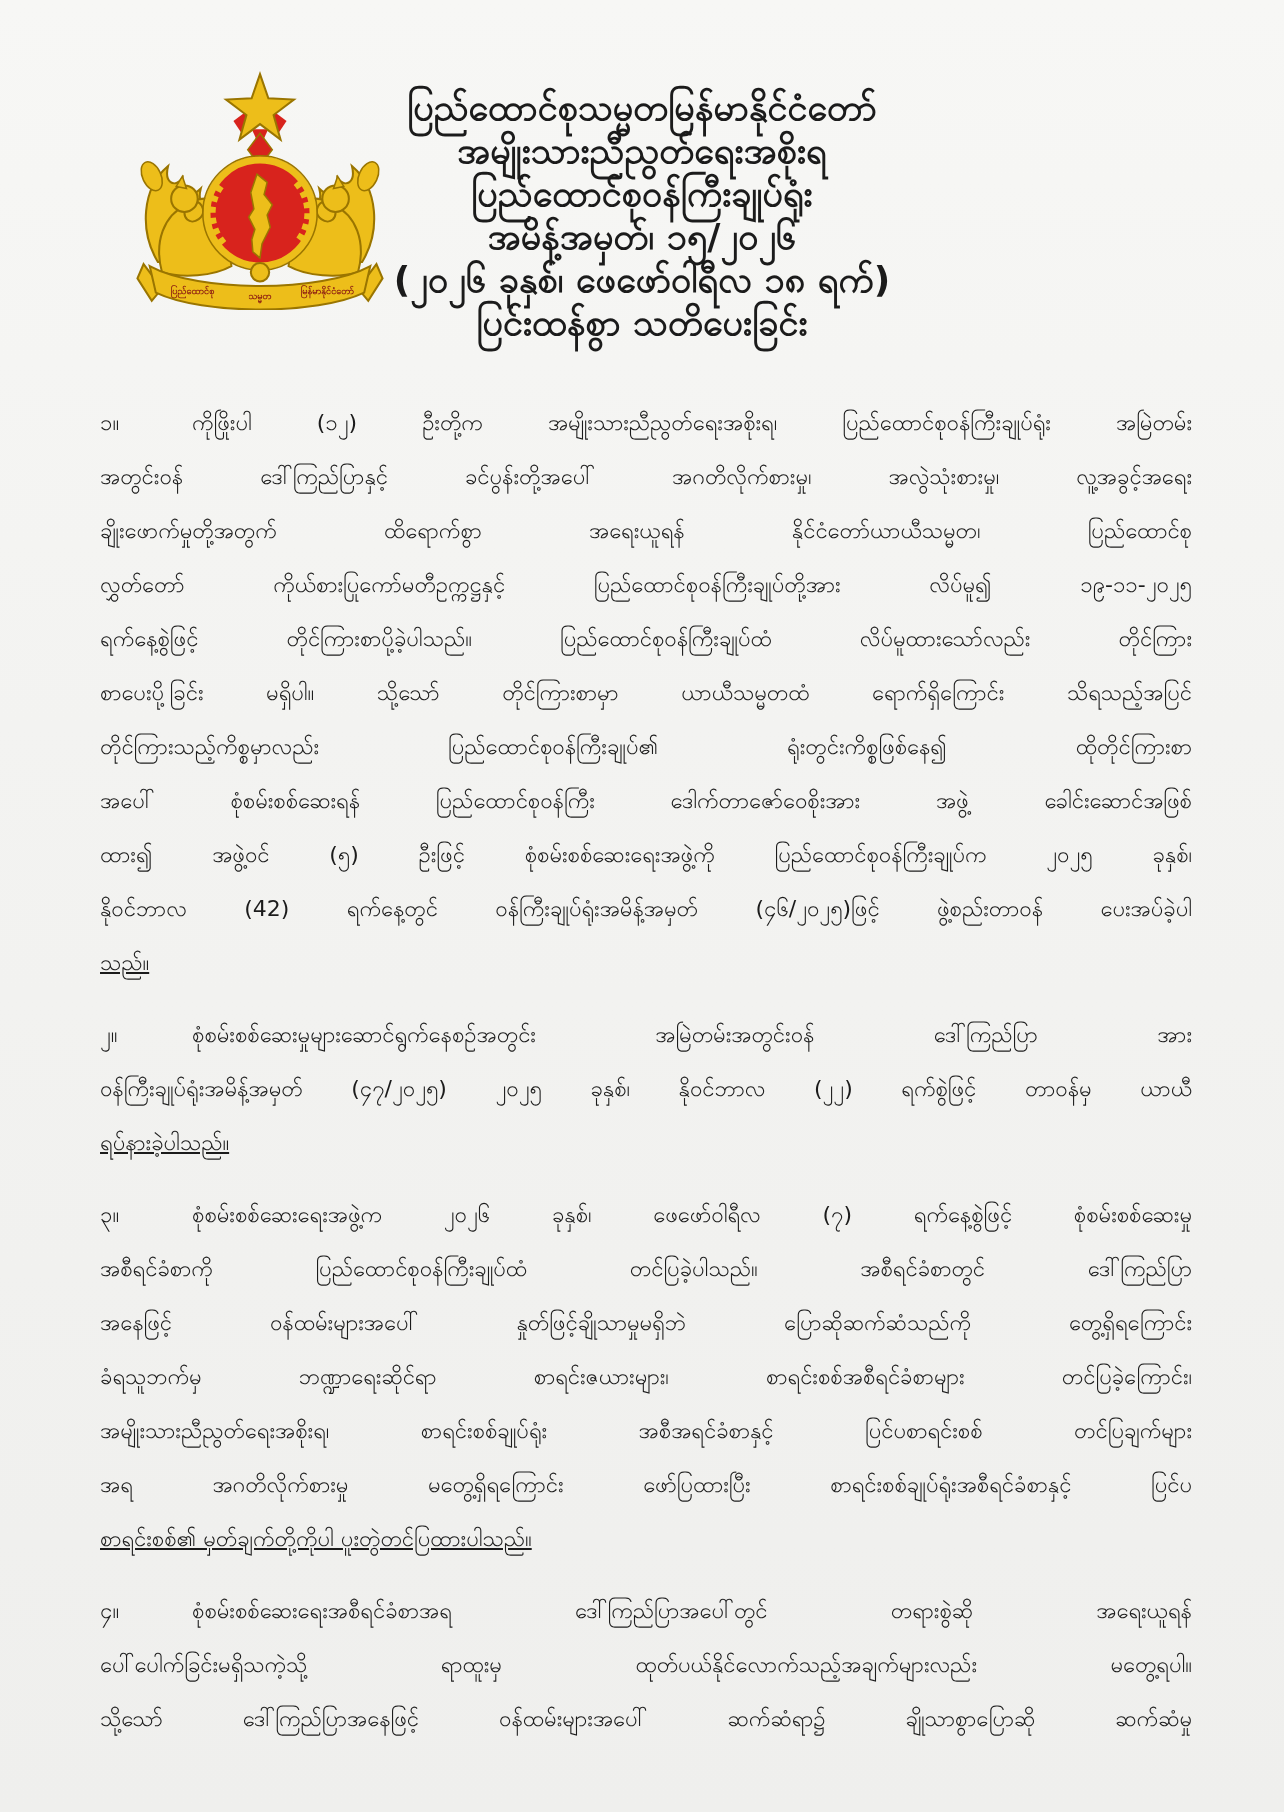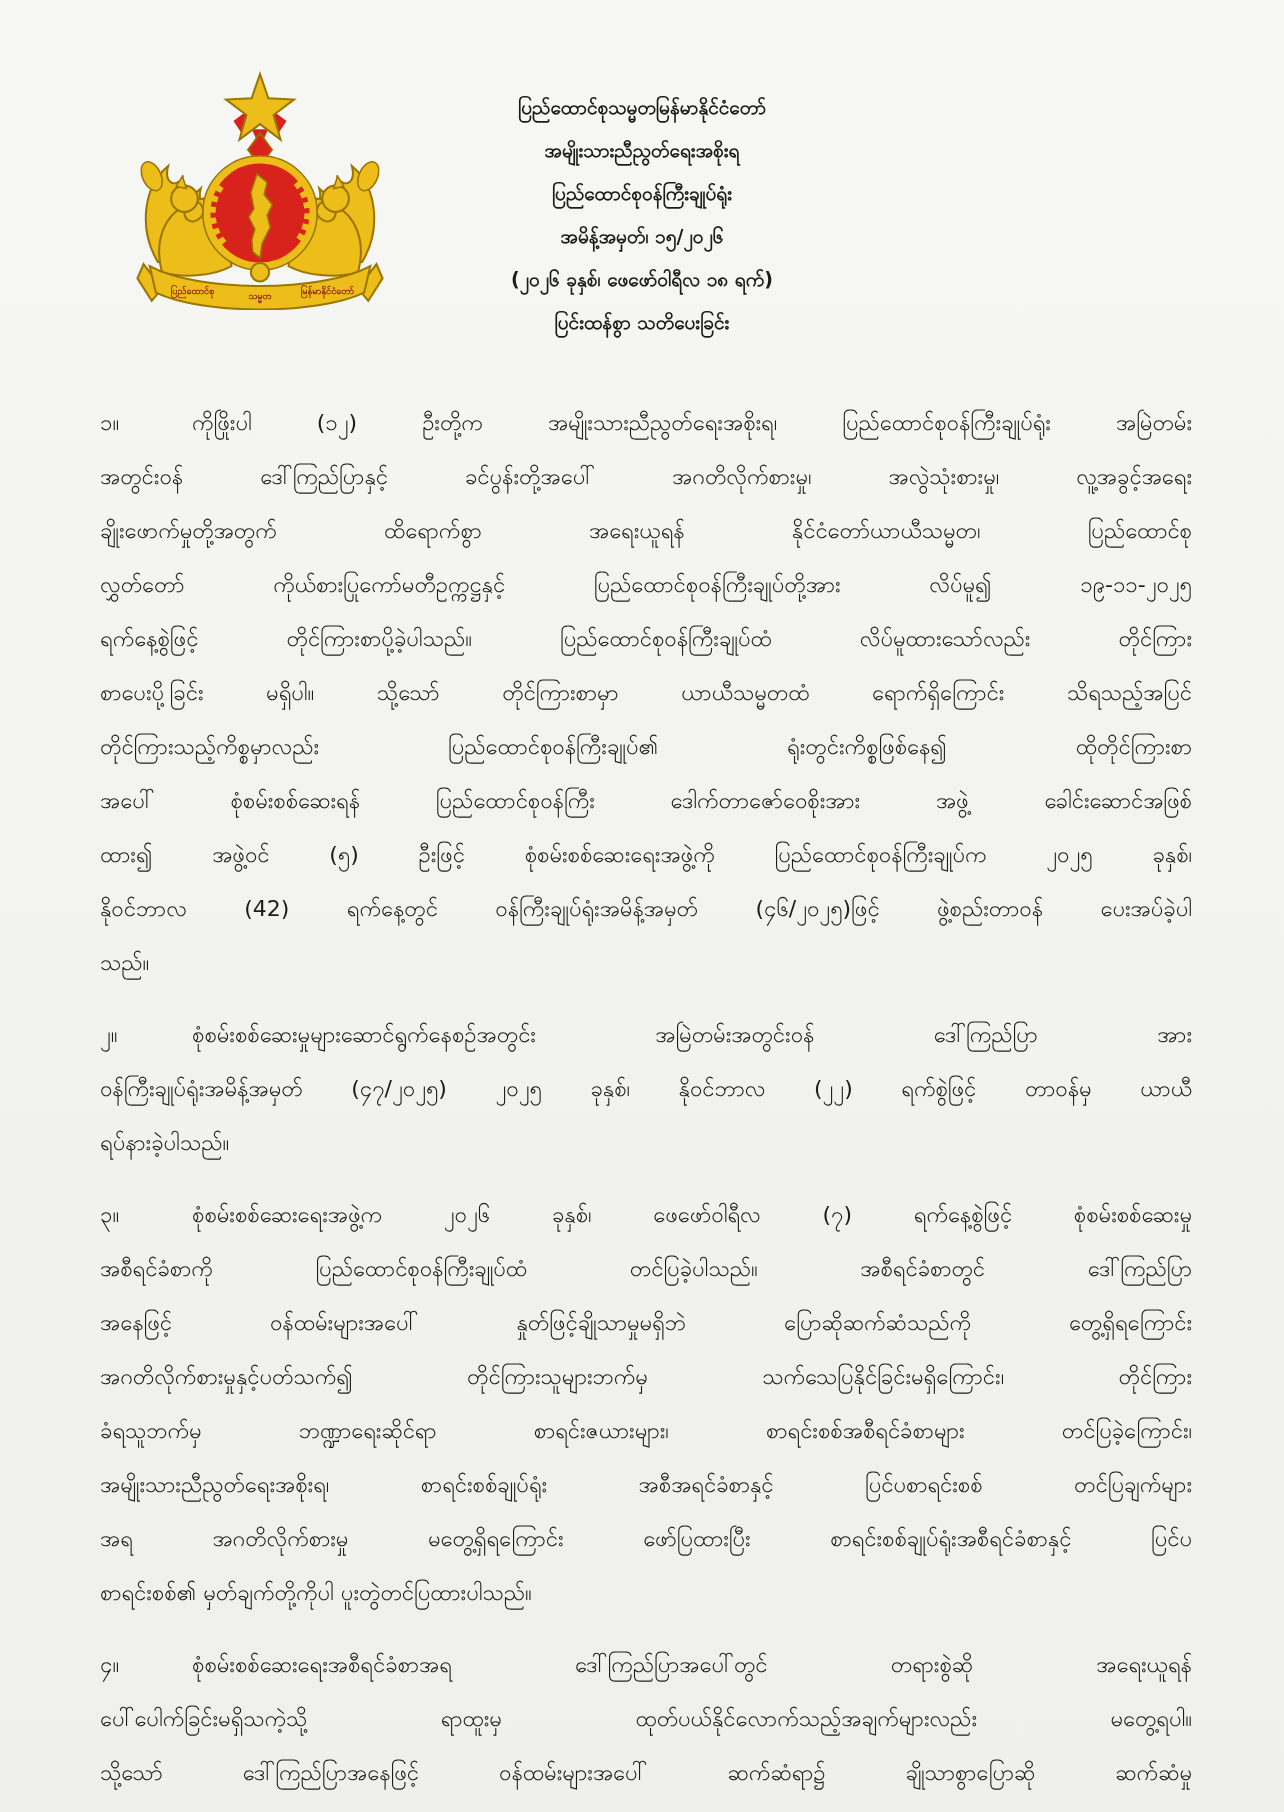--- a/index.html
+++ b/index.html
@@ -17,35 +17,35 @@
     background:linear-gradient(180deg,#f7f7f5 0%,var(--page-bg) 40%,#efefed 100%);
     font-family:"DejaVu Sans",sans-serif;
     color:var(--text);
     overflow:hidden;
   }
   
   .emblem{position:absolute;left:126px;top:70px;width:268px;height:240px;font-weight:bold;}
   
   .header{
     position:absolute;top:86px;left:0;width:100%;
-    text-align:center;font-weight:bold;font-size:19px;
+    text-align:center;font-weight:bold;font-size:36px;
   }
   .header-line{height:43px;line-height:43px;white-space:nowrap;}
   
   .body-text{
     position:absolute;top:396px;left:100px;width:1092px;
     font-size:22px;
   }
   .paragraph{margin:0 0 18px 0;}
   .para-line{
     height:54px;line-height:54px;
     text-align:justify;text-align-last:justify;
     overflow:hidden;
   }
-  .para-line.last{text-align-last:left;}
+  .para-line.last{text-align-last:left;text-decoration:underline;}
   .para-line.first{display:flex;}
   .para-num{flex:0 0 92px;}
   .line-text{
     flex:1 1 auto;
     text-align:justify;text-align-last:justify;
     overflow:hidden;height:54px;line-height:54px;
   }
   .ribbon-label{font-size:9px;fill:var(--seal-red-dark);}
 </style>
 </head>
@@ -141,21 +141,20 @@
         <div class="para-line">ဝန်ကြီးချုပ်ရုံးအမိန့်အမှတ် (၄၇/၂၀၂၅) ၂၀၂၅ ခုနှစ်၊ နိုဝင်ဘာလ (၂၂) ရက်စွဲဖြင့် တာဝန်မှ ယာယီ</div>
         <div class="para-line last">ရပ်နားခဲ့ပါသည်။</div>
       </div>
       <div class="paragraph">
         <div class="para-line first">
           <span class="para-num">၃။</span>
           <span class="line-text">စုံစမ်းစစ်ဆေးရေးအဖွဲ့က ၂၀၂၆ ခုနှစ်၊ ဖေဖော်ဝါရီလ (၇) ရက်နေ့စွဲဖြင့် စုံစမ်းစစ်ဆေးမှု</span>
         </div>
         <div class="para-line">အစီရင်ခံစာကို ပြည်ထောင်စုဝန်ကြီးချုပ်ထံ တင်ပြခဲ့ပါသည်။ အစီရင်ခံစာတွင် ဒေါ်ကြည်ပြာ</div>
         <div class="para-line">အနေဖြင့် ဝန်ထမ်းများအပေါ် နှုတ်ဖြင့်ချိုသာမှုမရှိဘဲ ပြောဆိုဆက်ဆံသည်ကို တွေ့ရှိရကြောင်း</div>
-        <div class="para-line">အဂတိလိုက်စားမှုနှင့်ပတ်သက်၍ တိုင်ကြားသူများဘက်မှ သက်သေပြနိုင်ခြင်းမရှိကြောင်း၊ တိုင်ကြား</div>
         <div class="para-line">ခံရသူဘက်မှ ဘဏ္ဍာရေးဆိုင်ရာ စာရင်းဇယားများ၊ စာရင်းစစ်အစီရင်ခံစာများ တင်ပြခဲ့ကြောင်း၊</div>
         <div class="para-line">အမျိုးသားညီညွတ်ရေးအစိုးရ၊ စာရင်းစစ်ချုပ်ရုံး အစီအရင်ခံစာနှင့် ပြင်ပစာရင်းစစ် တင်ပြချက်များ</div>
         <div class="para-line">အရ အဂတိလိုက်စားမှု မတွေ့ရှိရကြောင်း ဖော်ပြထားပြီး စာရင်းစစ်ချုပ်ရုံးအစီရင်ခံစာနှင့် ပြင်ပ</div>
         <div class="para-line last">စာရင်းစစ်၏ မှတ်ချက်တို့ကိုပါ ပူးတွဲတင်ပြထားပါသည်။</div>
       </div>
       <div class="paragraph">
         <div class="para-line first">
           <span class="para-num">၄။</span>
           <span class="line-text">စုံစမ်းစစ်ဆေးရေးအစီရင်ခံစာအရ ဒေါ်ကြည်ပြာအပေါ်တွင် တရားစွဲဆို အရေးယူရန်</span>
         </div>

